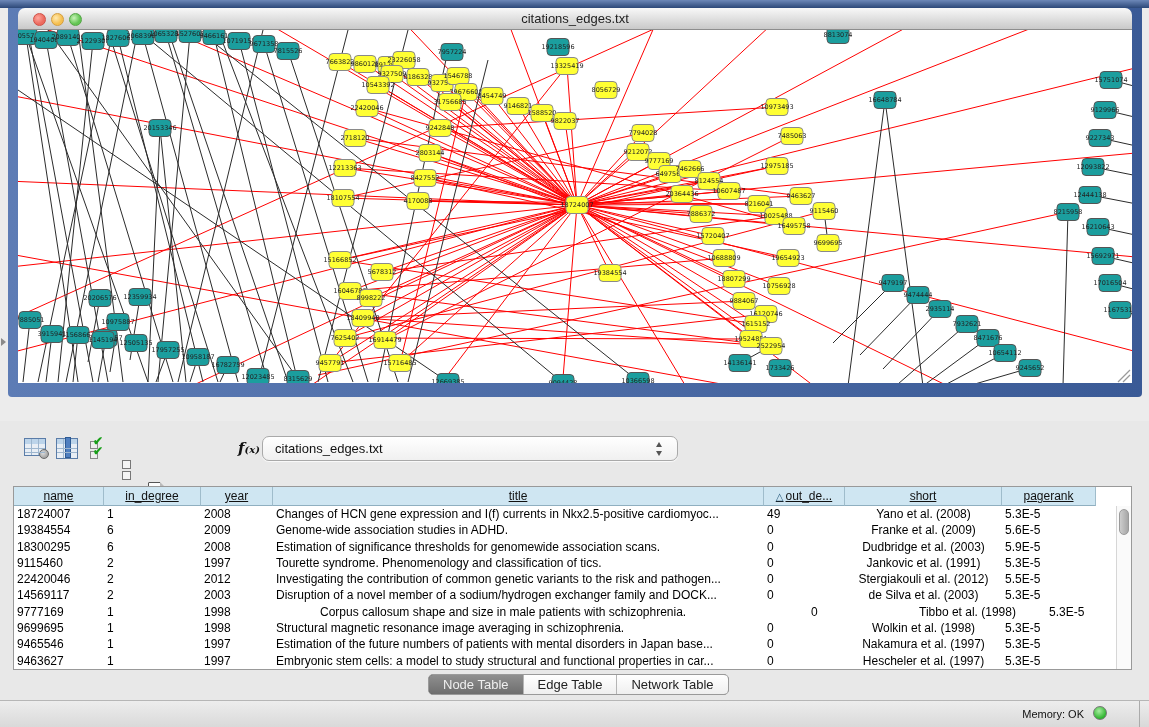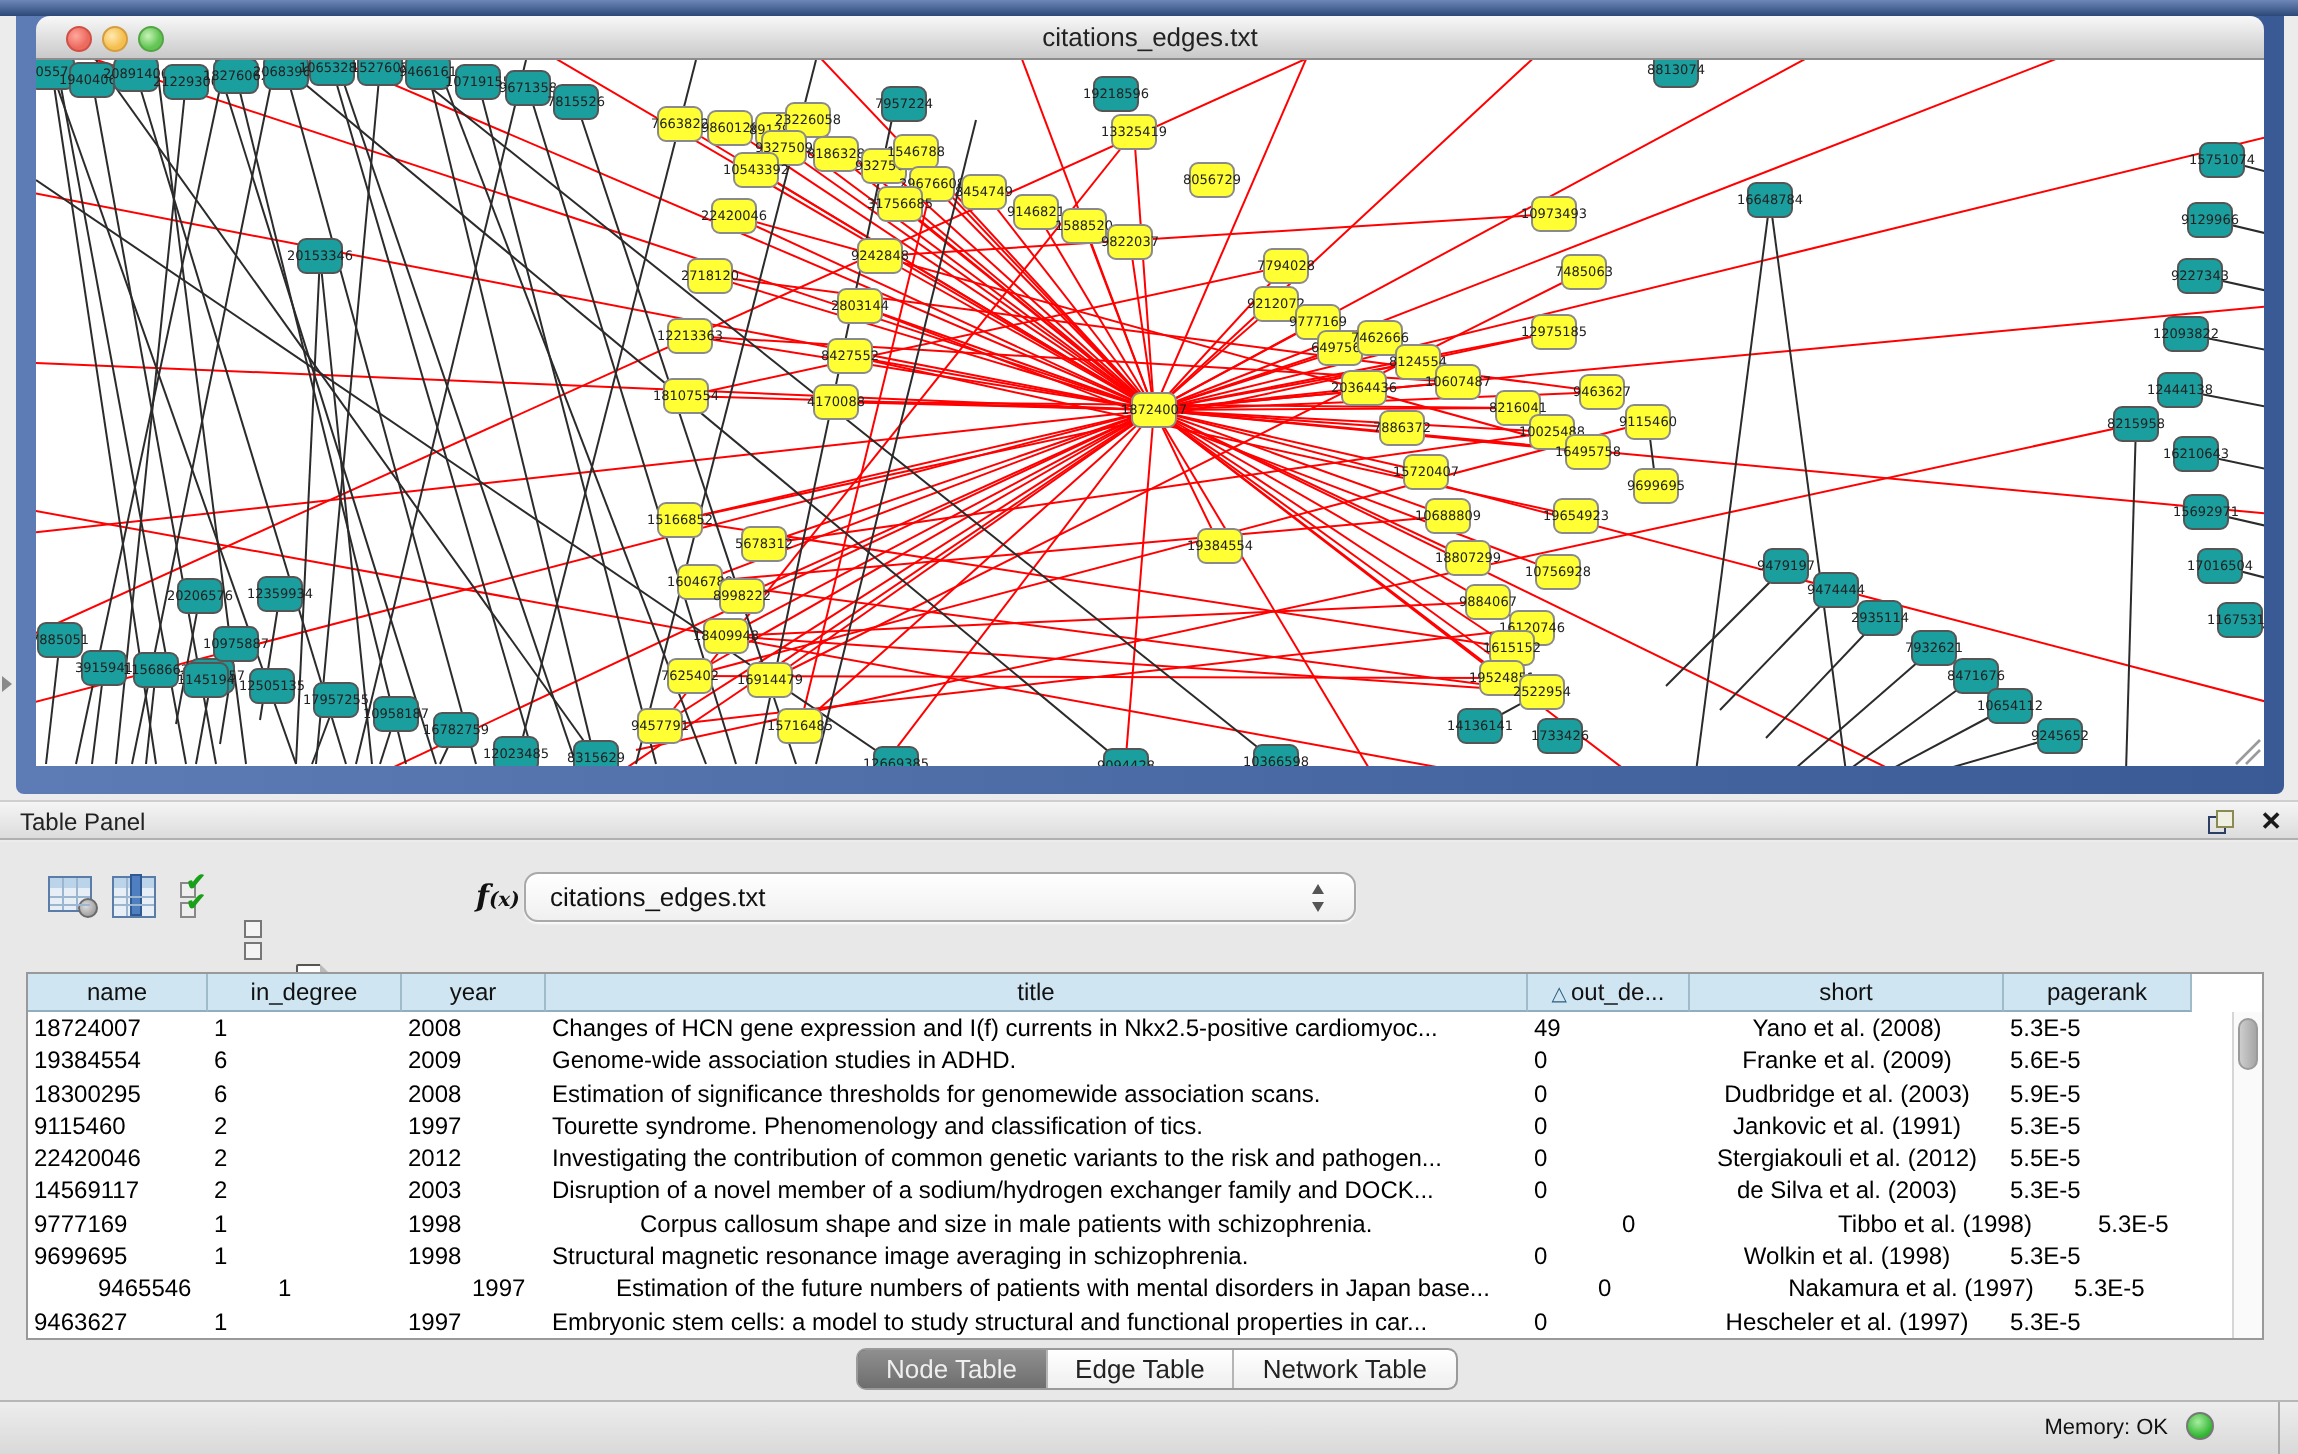--- a/index.html
+++ b/index.html
@@ -78,21 +78,21 @@
   #combo-arrows .up { position:absolute; left:1px; top:0; width:0; height:0;
     border-left:3.5px solid transparent; border-right:3.5px solid transparent; border-bottom:5px solid #555; }
   #combo-arrows .dn { position:absolute; left:1px; bottom:0; width:0; height:0;
     border-left:3.5px solid transparent; border-right:3.5px solid transparent; border-top:5px solid #555; }
 
   
   #data-table { position:absolute; left:13px; top:65px; width:1119px; height:184px;
     background:#fff; border:1px solid #999; font-size:12px; color:#000; overflow:hidden; }
   #thead { display:flex; height:19px; }
   .th { background:#cfe6f2; border-right:1px solid #9fbccb; border-bottom:1px solid #8fafc0;
-    text-align:center; line-height:18px; font-size:12px; color:#111; overflow:hidden; white-space:nowrap; flex:none; }
+    text-align:center; line-height:18px; font-size:12px; color:#111; overflow:hidden; white-space:nowrap; flex:none;text-decoration:underline; }
   .th .sortgl { color:#2d5f80; font-size:10px; margin-right:2px; }
   .th.blank { background:#fff; border-right:none; border-bottom:none; }
   #tbody { position:relative; }
   .tr { display:flex; height:16.3px; line-height:16.3px; }
   .td { flex:none; overflow:hidden; white-space:nowrap; padding:0 3px; }
   .al { text-align:left; } .ac { text-align:center; }
   #vscroll { position:absolute; right:0; top:19px; width:15px; height:164px;
     background:#fafafa; border-left:1px solid #d6d6d6; }
   #vthumb { position:absolute; left:2px; top:3px; width:10px; height:26px; border-radius:5px;
     background:linear-gradient(90deg,#cdcdcd,#a6a6a6); border:1px solid #9a9a9a; }
@@ -773,28 +773,20 @@
             <text x="588" y="62.2" text-anchor="middle" font-size="6.5" font-family="&quot;DejaVu Sans&quot;,sans-serif" fill="#222">8056729</text>
           </g>
           <line x1="1100" y1="352" x2="1112" y2="340" stroke="#9a9a9a" stroke-width="1.3"></line>
           <line x1="1105" y1="352" x2="1112" y2="345" stroke="#9a9a9a" stroke-width="1.3"></line>
         </svg>
       </div>
   </div>
 
   <div id="side-arrow"></div>
 
-  <div id="tp-header">
-    <div id="tp-title">Table Panel</div>
-    <div id="tp-float">
-        <div class="sq1"></div>
-        <div class="sq2"></div>
-      </div>
-    <div id="tp-close">✕</div>
-  </div>
 
   <div id="tp-body">
 
     <div id="toolbar">
       <div class="tbi" style="left:24px">
         <div class="grid-ic">
             <div class="gear"></div>
           </div>
       </div>
       <div class="tbi" style="left:56px">
@@ -909,21 +901,21 @@
           <div class="tr">
             <div class="td al" style="width: 90px;">9699695</div>
             <div class="td al" style="width: 97px;">1</div>
             <div class="td al" style="width: 72px;">1998</div>
             <div class="td al" style="width: 491px;">Structural magnetic resonance image averaging in schizophrenia.</div>
             <div class="td al" style="width: 81px;">0</div>
             <div class="td ac" style="width: 157px;">Wolkin et al. (1998)</div>
             <div class="td al" style="width: 94px;">5.3E-5</div>
           </div>
           <div class="tr">
-            <div class="td al" style="width: 90px; margin-left: 32px;">9465546</div>
+            <div class="td al" style="width: 90px;">9465546</div>
             <div class="td al" style="width: 97px;">1</div>
             <div class="td al" style="width: 72px;">1997</div>
             <div class="td al" style="width: 491px;">Estimation of the future numbers of patients with mental disorders in Japan base...</div>
             <div class="td al" style="width: 81px;">0</div>
             <div class="td ac" style="width: 157px;">Nakamura et al. (1997)</div>
             <div class="td al" style="width: 94px;">5.3E-5</div>
           </div>
           <div class="tr">
             <div class="td al" style="width: 90px;">9463627</div>
             <div class="td al" style="width: 97px;">1</div>

